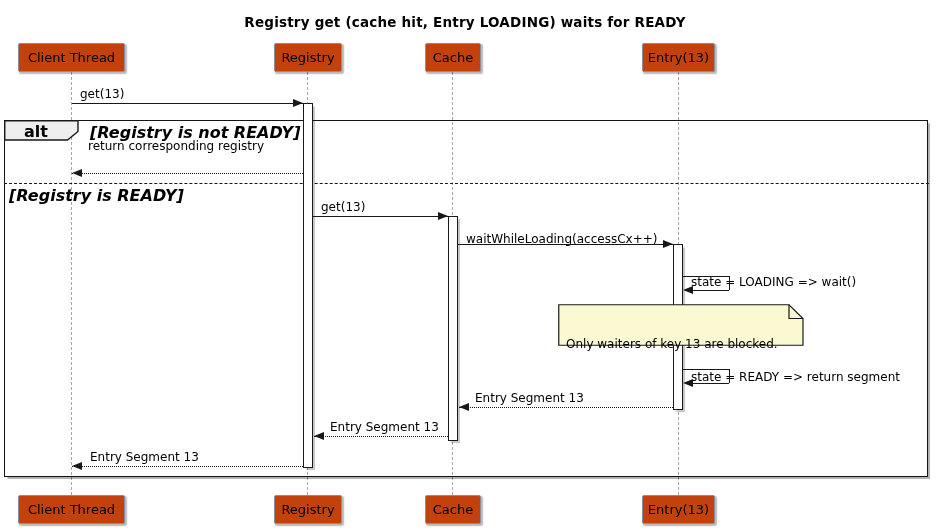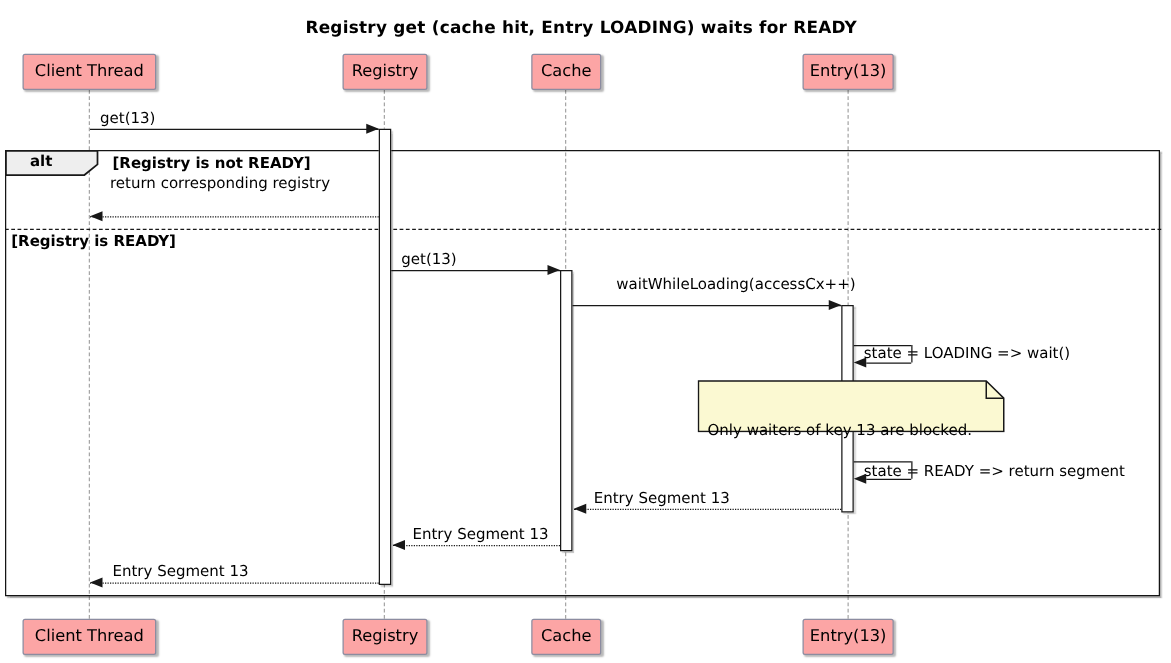--- a/index.html
+++ b/index.html
@@ -6,34 +6,34 @@
   .stage{
     position:relative;width:937px;height:530px;background:#ffffff;
     font-family:"DejaVu Sans","Liberation Sans",sans-serif;color:#000;
     overflow:hidden;
   }
   .title{
     position:absolute;left:0;top:14px;width:930px;text-align:center;
     font-size:13.5px;font-weight:bold;letter-spacing:0.2px;
   }
   .participant{
-    position:absolute;height:27px;background:#fca5a5;border:1px solid #8C8CA0;
+    position:absolute;height:27px;background:#c2410c;border:1px solid #8C8CA0;
     border-radius:2px;box-shadow:1.5px 1.5px 1.5px rgba(0,0,0,0.28);
     display:flex;align-items:center;justify-content:center;font-size:13px;
   }
   .lifeline{position:absolute;width:0;border-left:1px dashed #A6A6A6;}
   .frame{
     position:absolute;border:1.5px solid #141414;
     box-shadow:1.5px 1.5px 1px rgba(0,0,0,0.3);
   }
   .frame-op{position:absolute;}
   .frame-op-label{
-    position:absolute;font-size:12px;font-weight:bold;
+    position:absolute;font-size:16px;font-weight:bold;
   }
-  .guard{position:absolute;font-size:12px;font-weight:bold;white-space:nowrap;}
+  .guard{position:absolute;font-size:16px;font-weight:bold;white-space:nowrap;font-style:italic;}
   .divider{position:absolute;height:0;border-top:1px dashed #181818;}
   .activation{
     position:absolute;width:8px;background:#ffffff;border:1px solid #181818;
     box-shadow:1.5px 1.5px 1px rgba(0,0,0,0.22);
   }
   .msg-line{position:absolute;height:0;border-top:1px solid #181818;}
   .msg-line.ret{border-top:1px dotted #181818;}
   .head-r{
     position:absolute;width:0;height:0;border-style:solid;
     border-width:4px 0 4px 10px;border-color:transparent transparent transparent #181818;
@@ -83,21 +83,21 @@
   <div class="msg-label" style="left:88px;top:139px;line-height:15.5px;">
     <div>return corresponding registry</div>
   </div>
   <div class="msg-line ret" style="left:72px;top:173px;width:231px;"></div>
   <div class="head-l" style="left:72px;top:169px;"></div>
 
   <div class="msg-label" style="left:321px;top:200px;">get(13)</div>
   <div class="msg-line" style="left:313px;top:216px;width:135px;"></div>
   <div class="head-r" style="left:438px;top:212px;"></div>
 
-  <div class="msg-label" style="left:466px;top:220px;margin-left:27px;">waitWhileLoading(accessCx++)</div>
+  <div class="msg-label" style="left:466px;top:232px;">waitWhileLoading(accessCx++)</div>
   <div class="msg-line" style="left:458px;top:244px;width:215px;"></div>
   <div class="head-r" style="left:663px;top:240px;"></div>
 
   <div class="msg-label" style="left:691px;top:275px;">state = LOADING =&gt; wait()</div>
   <div class="msg-line" style="left:683px;top:276px;width:46px;"></div>
   <div class="vline" style="left:729px;top:276px;height:14px;"></div>
   <div class="msg-line" style="left:693px;top:290px;width:36px;"></div>
   <div class="head-l" style="left:683px;top:286px;"></div>
 
   <div class="msg-label" style="left:691px;top:370px;">state = READY =&gt; return segment</div>

